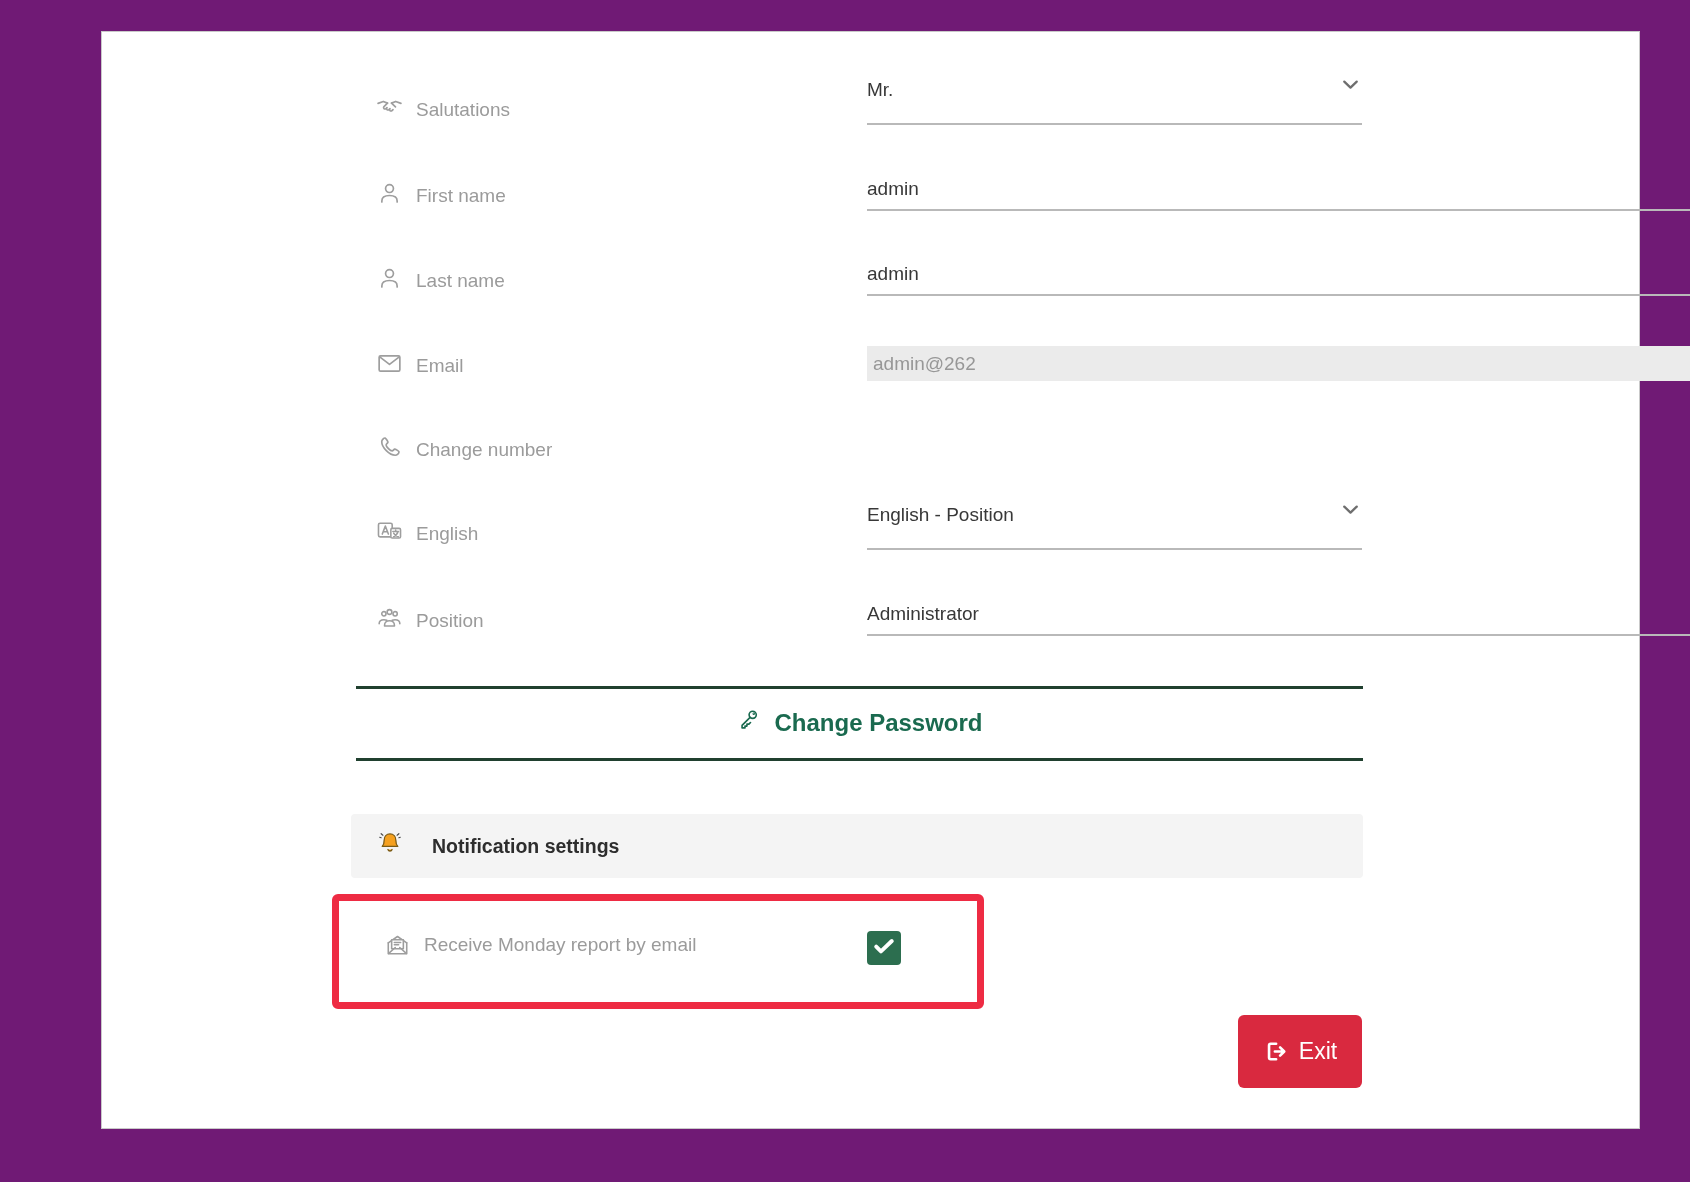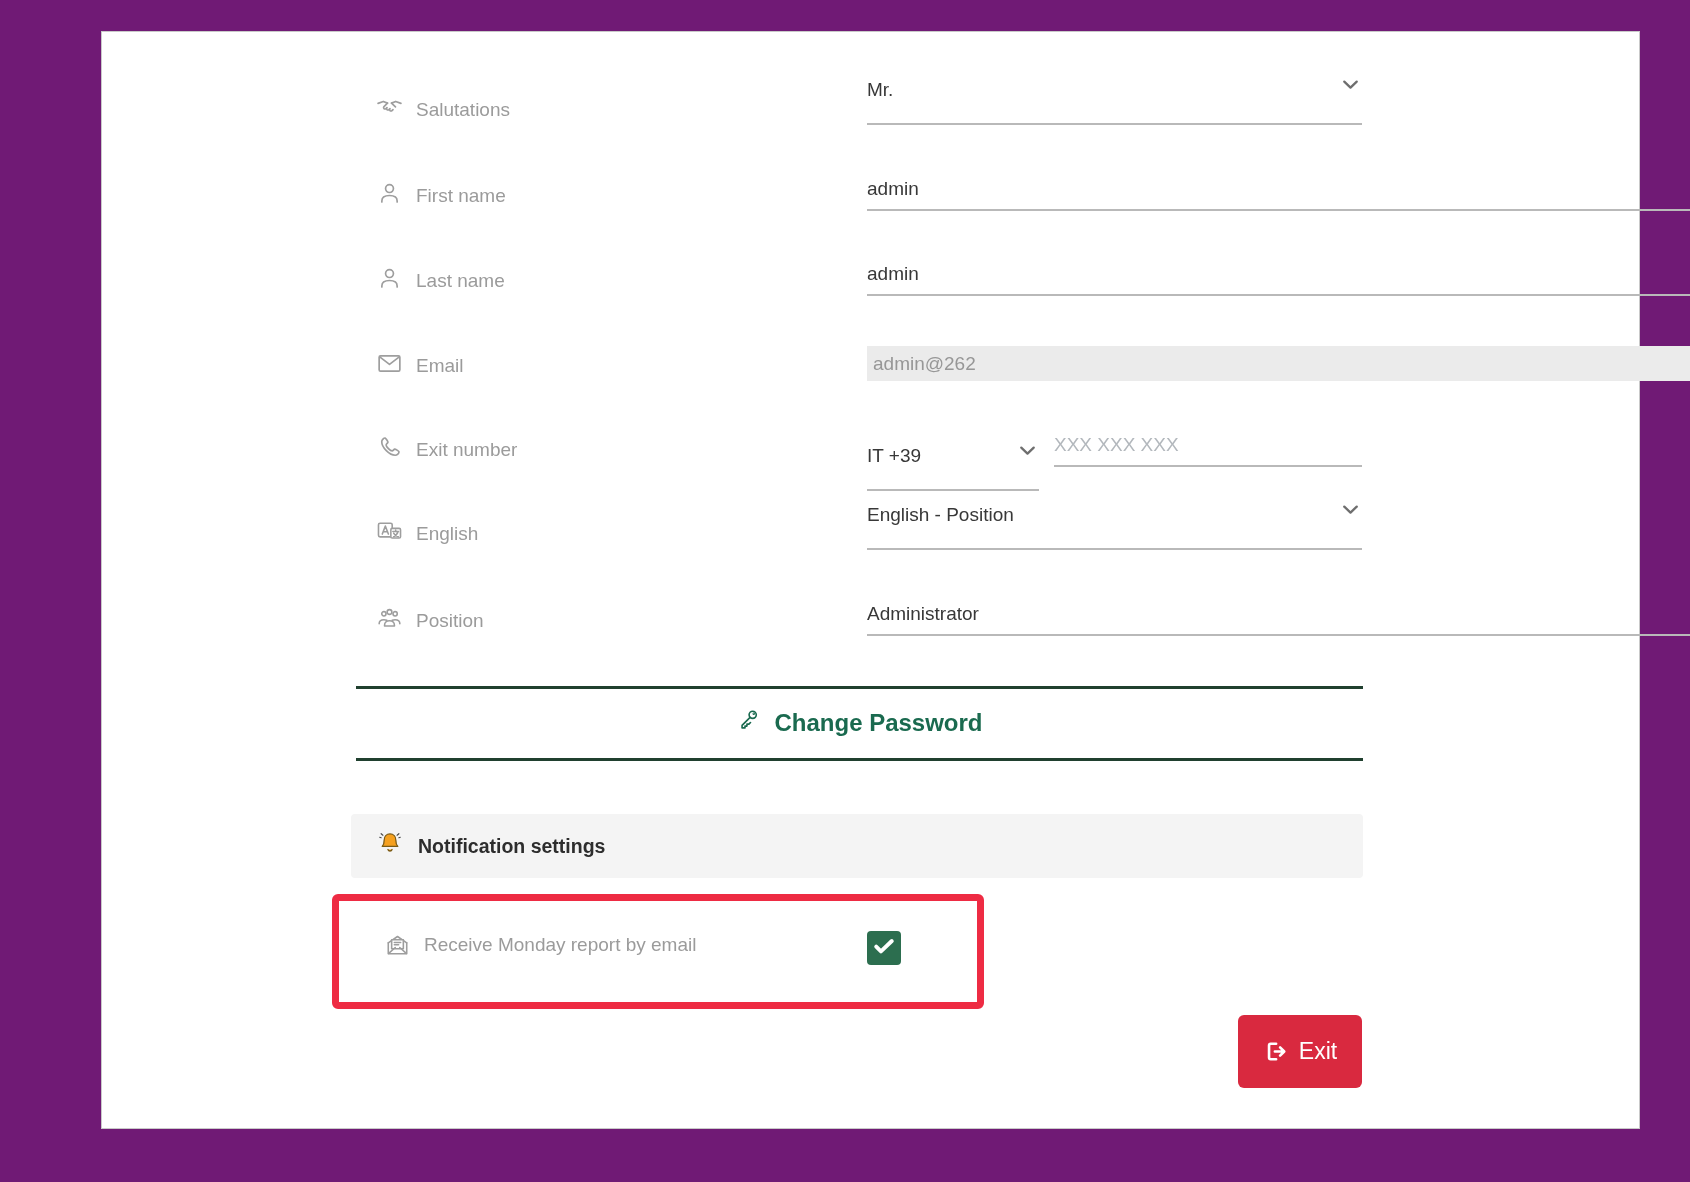--- a/index.html
+++ b/index.html
@@ -28,21 +28,21 @@
   
   .divider{position:absolute;left:254px;width:1007px;height:3px;background:#20402f;}
   .change-password{position:absolute;left:254px;top:672px;width:1007px;height:38px;
                    display:flex;align-items:center;justify-content:center;gap:12px;
                    color:#1a6a4f;font-size:24px;font-weight:bold;cursor:pointer;
                    background:transparent;border:none;font-family:"Liberation Sans",sans-serif;}
 
   
   .notif-bar{position:absolute;left:249px;top:782px;width:1012px;height:64px;
              background:#f4f4f4;border-radius:4px;display:flex;align-items:center;
-             gap:14px;padding-left:25px;box-sizing:border-box;}
+             gap:28px;padding-left:25px;box-sizing:border-box;}
   .notif-title{font-size:19.5px;font-weight:bold;color:#2d2d2d;}
   .highlight-rect{position:absolute;left:230px;top:862px;width:652px;height:115px;
                   border:7px solid #ee2b43;border-radius:6px;box-sizing:border-box;
                   pointer-events:none;z-index:5;}
   .checkbox{position:absolute;left:765px;top:899px;width:34px;height:34px;background:#2c6e4f;
             border-radius:4px;display:flex;align-items:center;justify-content:center;cursor:pointer;}
 
   
   .exit-btn{position:absolute;left:1136px;top:983px;width:124px;height:73px;background:#d9293f;
             border:none;border-radius:6px;color:#ffffff;font-size:23px;
@@ -107,32 +107,21 @@
       <span>Email</span>
     </div>
     <input class="row-field text-input disabled-input" style="top: 314px;" readonly="" value="admin@262">
 
     <div class="row-label" style="top:395px">
       <span class="icon">
         <svg width="27" height="27" viewBox="0 0 24 24" fill="none" stroke="#9e9e9e" stroke-width="1.5" stroke-linecap="round" stroke-linejoin="round">
           <path d="M8.2 3.6 c.5 .1 2.6 3.1 2.4 3.8 -.2 .7 -1.6 1.4 -1.6 2.3 0 1.6 3.7 5.3 5.3 5.3 .9 0 1.6 -1.4 2.3 -1.6 .7 -.2 3.7 1.9 3.8 2.4 .2 1.2 -1.7 3.1 -3.3 3.1 C12 18.9 5.1 12 5.1 6.9 c0 -1.6 1.9 -3.5 3.1 -3.3 z"></path>
         </svg>
       </span>
-      <span>Exit number</span>
-    </div>
-    <div class="row-field" style="top:397px">
-      <div class="select-field underline country" role="combobox">
-        <span>IT +39</span>
-        <span class="icon">
-          <svg width="23" height="23" viewBox="0 0 24 24" fill="none" stroke="#6e6e6e" stroke-width="2.4" stroke-linecap="round" stroke-linejoin="round">
-              <path d="M5.5 9 L12 15.2 L18.5 9"></path>
-            </svg>
-        </span>
-      </div>
-      <input class="text-input phone-input" placeholder="XXX XXX XXX" style="">
+      <span>Change number</span>
     </div>
 
     <div class="row-label" style="top:479px">
       <span class="icon">
         <svg width="27" height="27" viewBox="0 0 24 24" fill="none" stroke="#9e9e9e" stroke-width="1.4" stroke-linecap="round" stroke-linejoin="round">
           <rect x="2.2" y="4.6" width="12.2" height="12.2" rx="1.4"></rect>
           <path d="M5.6 14.3 L8.3 7.2 L11 14.3 M6.6 12.2 h3.4"></path>
           <rect x="13.2" y="9.2" width="8.6" height="8.6" rx="1.2" fill="#ffffff"></rect>
           <path d="M15 12 h5 M17.5 10.8 v1.2 M19.6 12 c-.5 2 -1.8 3.6 -3.9 4.6 M15.8 13.6 c.8 1.5 2.2 2.6 4 3.1"></path>
         </svg>

